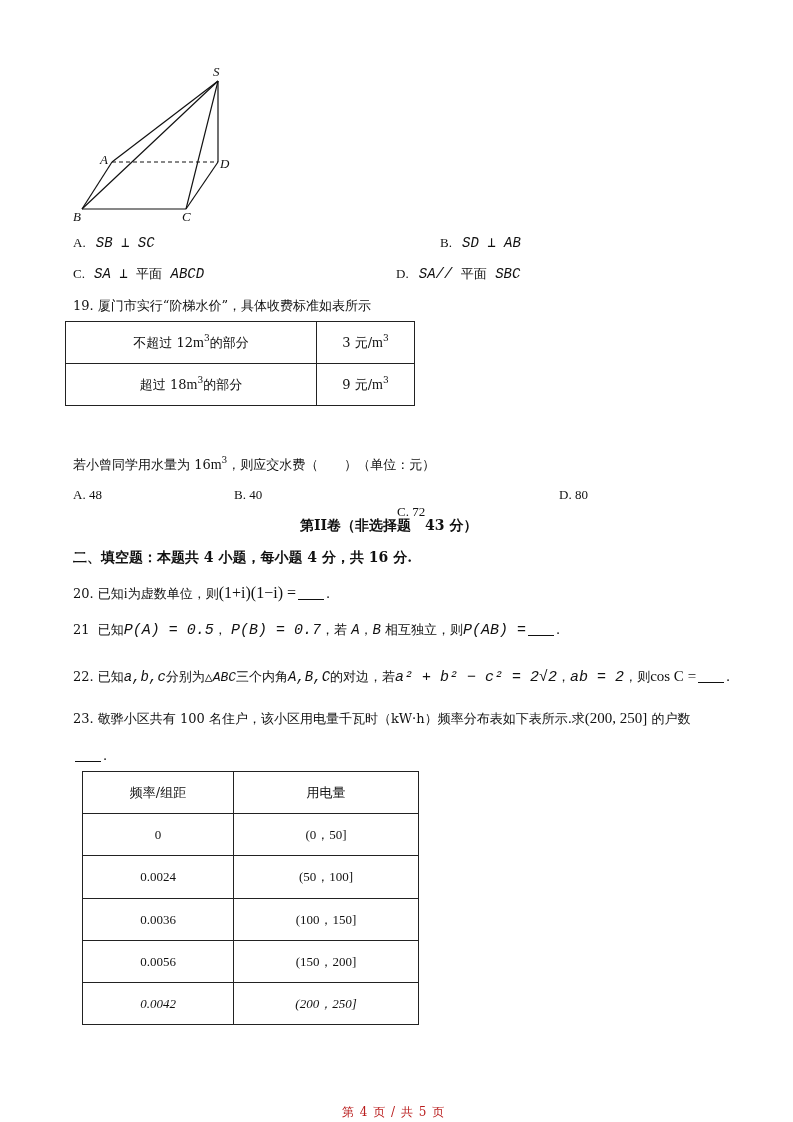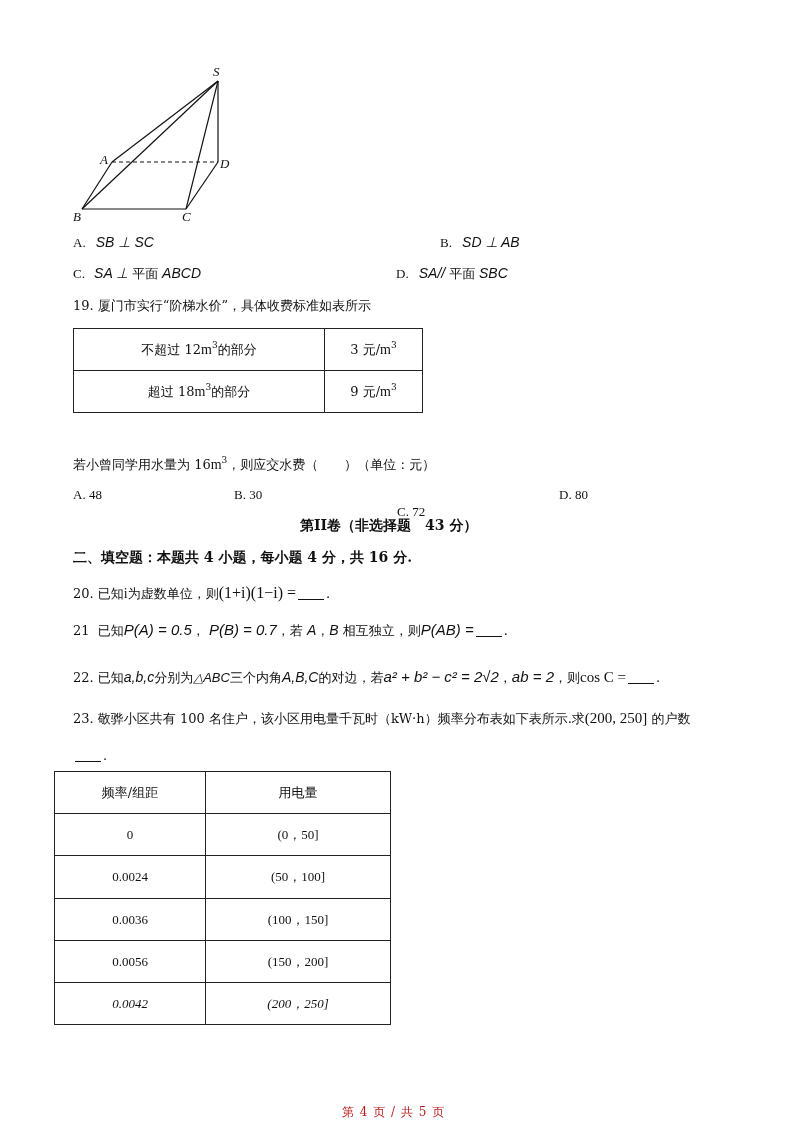--- a/index.html
+++ b/index.html
@@ -2,21 +2,21 @@
 <html><head>
 <meta charset="utf-8">
 <style>
   html, body { margin: 0; padding: 0; background: #ffffff; }
   body {
     width: 793px; height: 1122px; position: relative; overflow: hidden;
     font-family: "DejaVu Serif", "Liberation Serif", serif;
     color: #111; font-size: 13px;
   }
   .abs { position: absolute; white-space: nowrap; }
-  .math { font-family: Liberation Sans, sans-serif; font-style: italic; font-size: 14px; }
+  .math { font-family: Liberation Mono, monospace; font-style: italic; font-size: 14px; }
   .mathr { font-family: "Liberation Serif", "DejaVu Serif", serif; font-size: 14px; }
   .num { font-family: "Liberation Serif", "DejaVu Serif", serif; }
   sup { font-size: 9px; vertical-align: 6px; line-height: 0; }
   .blank { display: inline-block; width: 26px; border-bottom: 1px solid #111; height: 12px; vertical-align: -2px; margin: 0 2px; }
   .bold { font-weight: bold; }
 
   table.t { position: absolute; border-collapse: collapse; }
   table.t td { border: 1.2px solid #222; text-align: center; vertical-align: middle; padding: 0; font-size: 13px; }
   .footer { font-size: 12px; color: #b91c1c; letter-spacing: 1px; }
 </style>
@@ -55,39 +55,39 @@
   <span class="num">C.</span>
   <span class="math" style="margin-left:5px;">SA ⊥ </span><span>平面</span><span class="math"> ABCD</span>
 </div>
 <div class="abs" style="left:396px;top:265px;">
   <span class="num">D.</span>
   <span class="math" style="margin-left:6px;">SA// </span><span>平面</span><span class="math"> SBC</span>
 </div>
 
 <div class="abs" style="left:73px;top:297px;">19. 厦门市实行“阶梯水价”，具体收费标准如表所示</div>
 
-<table class="t" style="left:65px;top:328px;width:350px;margin-left:8px;">
+<table class="t" style="left:65px;top:321px;width:350px;">
   <tbody>
       <tr style="height:42px;">
     <td style="width:250px;"><span>不超过 12</span><span class="mathr">m</span><sup>3</sup><span>的部分</span></td>
     <td><span>3 元/</span><span class="mathr">m</span><sup>3</sup></td>
   </tr>
   <tr style="height:42px;">
     <td><span>超过 18</span><span class="mathr">m</span><sup>3</sup><span>的部分</span></td>
     <td><span>9 元/</span><span class="mathr">m</span><sup>3</sup></td>
   </tr>
 </tbody>
   </table>
 
 <div class="abs" style="left:73px;top:456px;">
   <span>若小曾同学用水量为 16</span><span class="mathr">m</span><sup>3</sup><span>，则应交水费（　　）（单位：元）</span>
 </div>
 
 <div class="abs num" style="left:73px;top:487px;">A. 48</div>
-<div class="abs num" style="left:234px;top:487px;">B. 30</div>
+<div class="abs num" style="left:234px;top:487px;">B. 40</div>
 <div class="abs num" style="left:397px;top:487px;margin-top:17px;">C. 72</div>
 <div class="abs num" style="left:559px;top:487px;">D. 80</div>
 
 <div class="abs bold" style="left:300px;top:517px;font-size:14px;">第II卷（非选择题　43 分）</div>
 <div class="abs bold" style="left:73px;top:549px;font-size:14px;">二、填空题：本题共 4 小题，每小题 4 分，共 16 分.</div>
 
 <div class="abs" style="left:73px;top:584px;">
   <span>20. 已知</span><span class="mathr">i</span><span>为虚数单位，则</span><span class="mathr" style="font-size:16px;">(1+i)(1−i) =</span><span class="blank"></span><span>.</span>
 </div>
 
@@ -99,21 +99,21 @@
   <span>22. 已知</span><span class="math">a,b,c</span><span>分别为</span><span class="math" style="font-size:13px;">△ABC</span><span>三个内角</span><span class="math">A,B,C</span><span>的对边，若</span><span class="math" style="font-size:15px;">a² + b² − c² = 2√2</span><span>，</span><span class="math" style="font-size:15px;">ab = 2</span><span>，则</span><span class="mathr" style="font-size:15px;">cos C =</span><span class="blank"></span><span>.</span>
 </div>
 
 <div class="abs" style="left:73px;top:710px;">
   <span>23. 敬骅小区共有 100 名住户，该小区用电量千瓦时（kW·h）频率分布表如下表所示.求</span><span class="mathr" style="font-size:15px;">(200, 250]</span>&nbsp;<span>的户数</span>
 </div>
 <div class="abs" style="left:73px;top:748px;">
   <span class="blank"></span><span>.</span>
 </div>
 
-<table class="t" style="left:54px;top:771px;width:337px;">
+<table class="t" style="left:82px;top:771px;width:337px;">
   <tbody>
       <tr style="height:42px;">
     <td style="width:150px;">频率/组距</td>
     <td>用电量</td>
   </tr>
   <tr style="height:42px;">
     <td class="num">0</td>
     <td class="num">(0，50]</td>
   </tr>
   <tr style="height:43px;">

